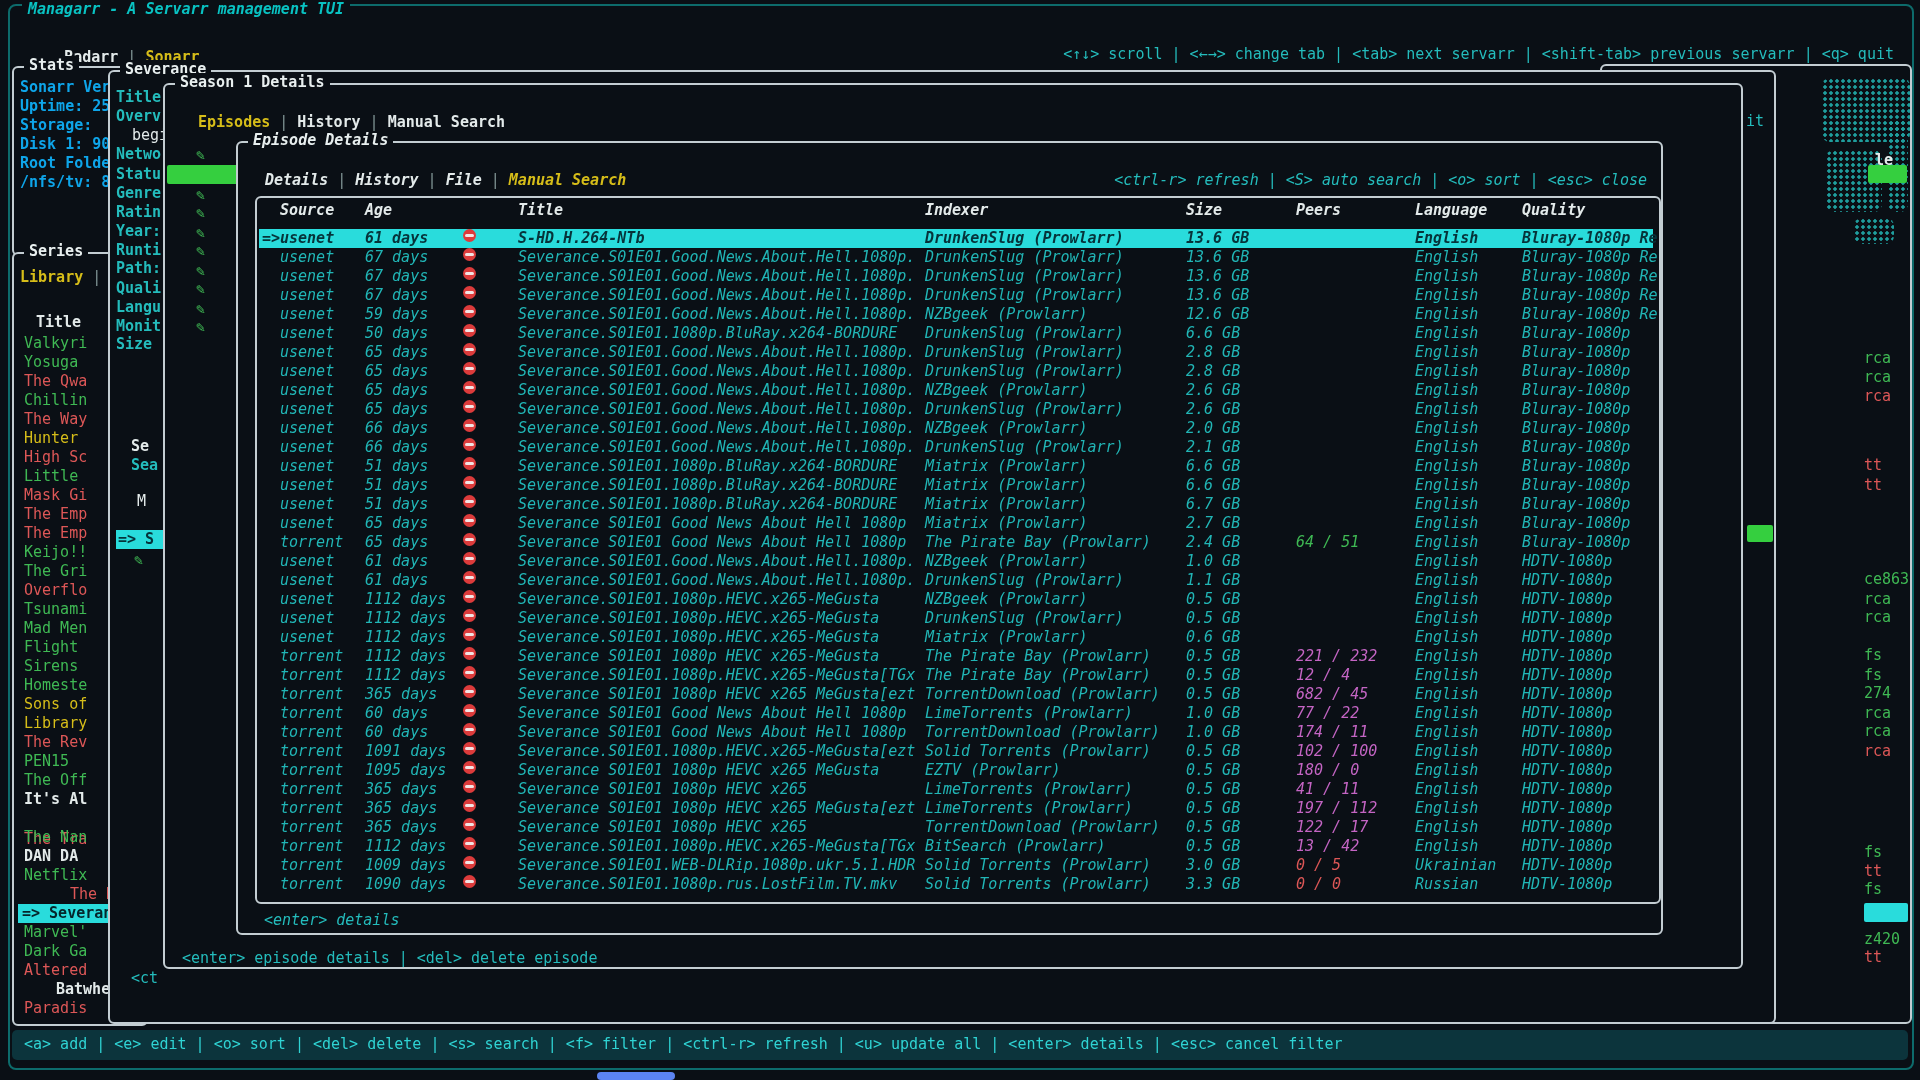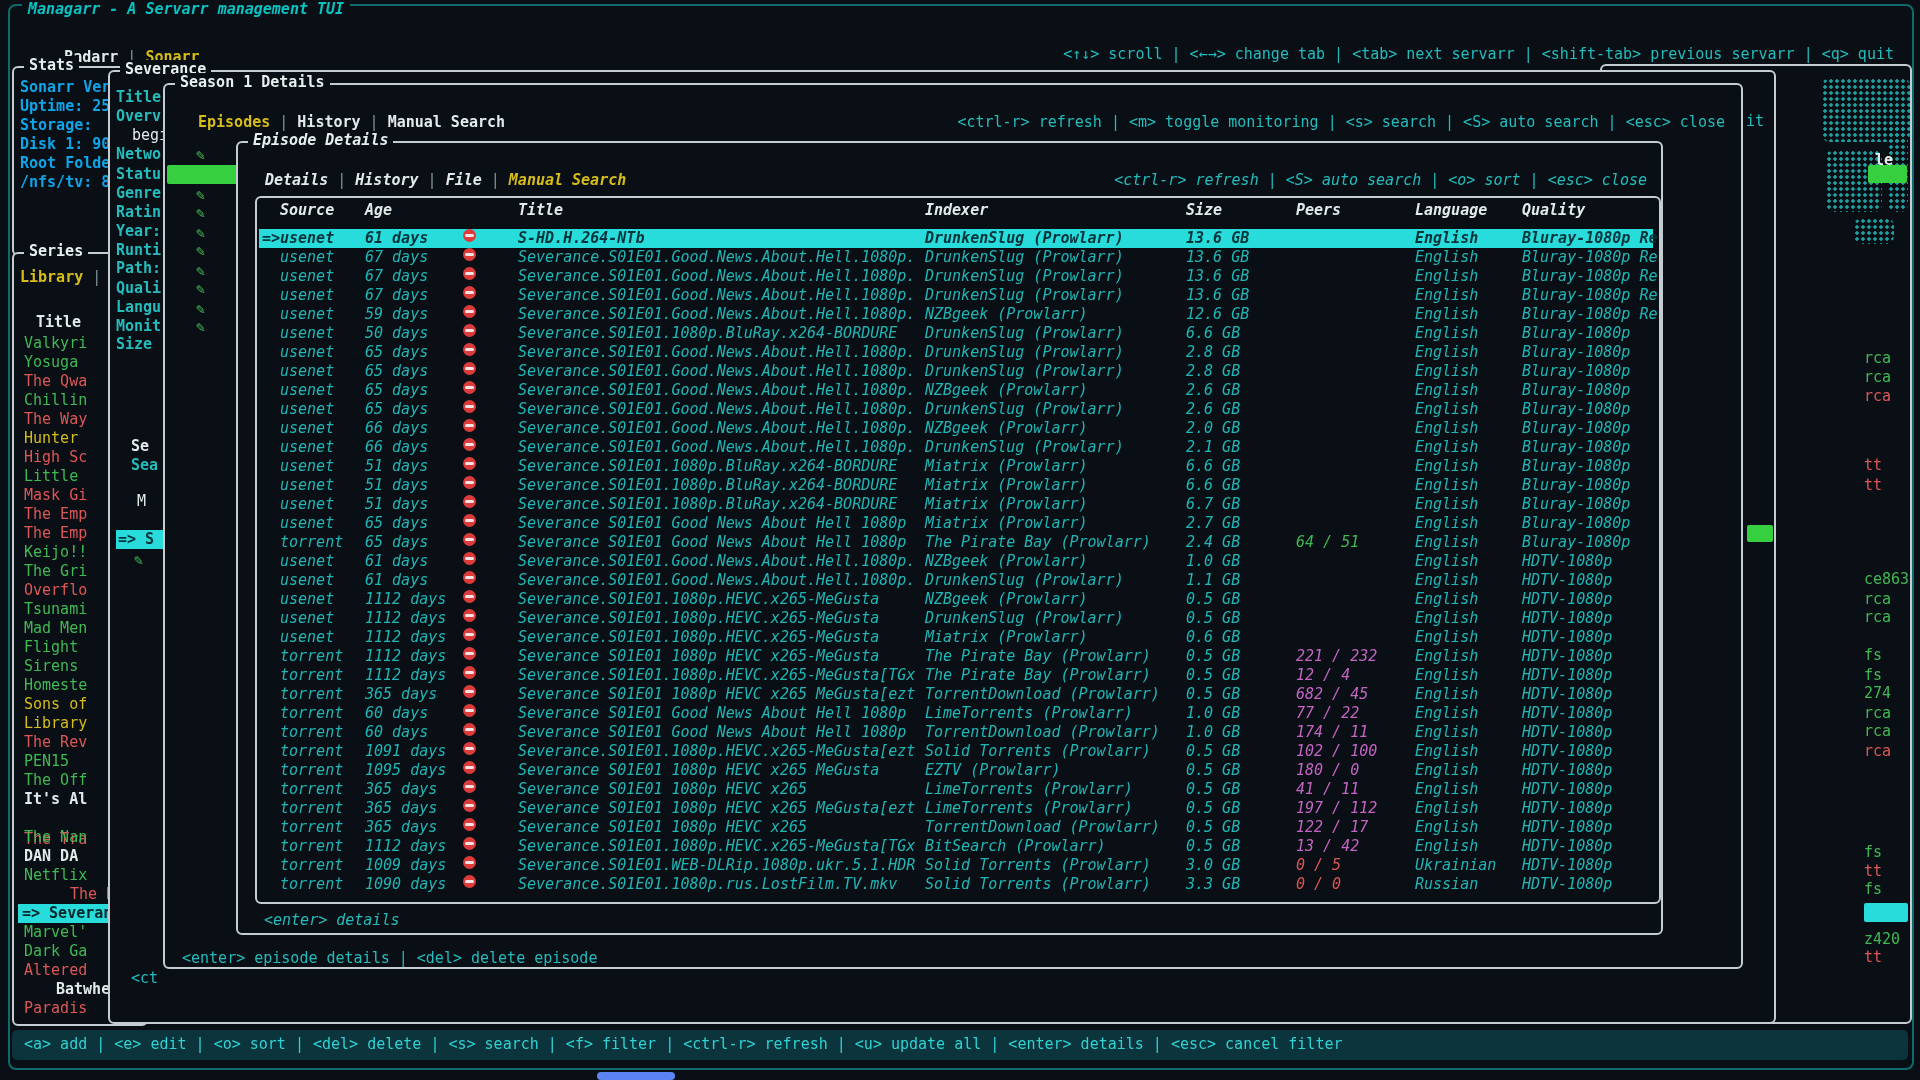--- a/index.html
+++ b/index.html
@@ -166,21 +166,20 @@
     <div class="frag w" style="left:27px;top:420px;">M</div>
     <div class="frag sel-block" style="left:6px;top:458px;width:55px;height:19px;padding-left:2px;">=&gt; S</div>
     <div class="frag g" style="left:24px;top:479px;">✎</div>
     <div class="gblock" style="left:1637px;top:453px;width:26px;height:17px;"></div>
     <div class="frag t" style="left:21px;top:897px;">&lt;ct</div>
   </div>
 
   <div class="panel season">
     <div class="ptitle">Season 1 Details</div>
     <div class="tabs-row" id="season-tabs"><span class="y b">Episodes</span><span class="sep"> | </span><span class="w b">History</span><span class="sep"> | </span><span class="w b">Manual Search</span></div>
-    <div class="modal-help t">&lt;ctrl-r&gt; refresh | &lt;m&gt; toggle monitoring | &lt;s&gt; search | &lt;S&gt; auto search | &lt;esc&gt; close</div>
     <div class="gblock" style="left:2px;top:80px;width:71px;height:19px;"></div>
     <div id="season-strip">
         <div class="frag g" style="left: 31px; top: 61px;">✎</div>
         <div class="frag g" style="left: 31px; top: 101px;">✎</div>
         <div class="frag g" style="left: 31px; top: 119px;">✎</div>
         <div class="frag g" style="left: 31px; top: 139px;">✎</div>
         <div class="frag g" style="left: 31px; top: 157px;">✎</div>
         <div class="frag g" style="left: 31px; top: 177px;">✎</div>
         <div class="frag g" style="left: 31px; top: 195px;">✎</div>
         <div class="frag g" style="left: 31px; top: 215px;">✎</div>

